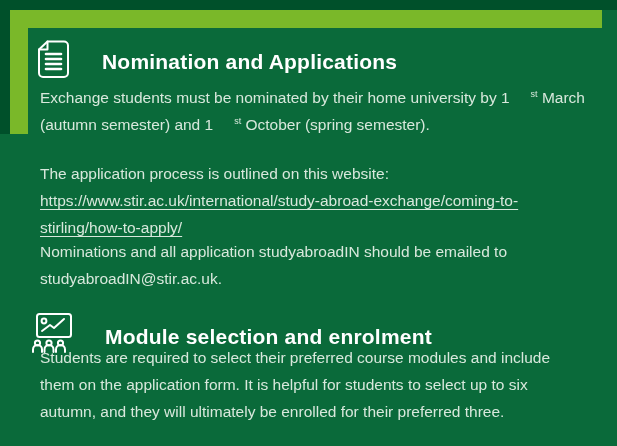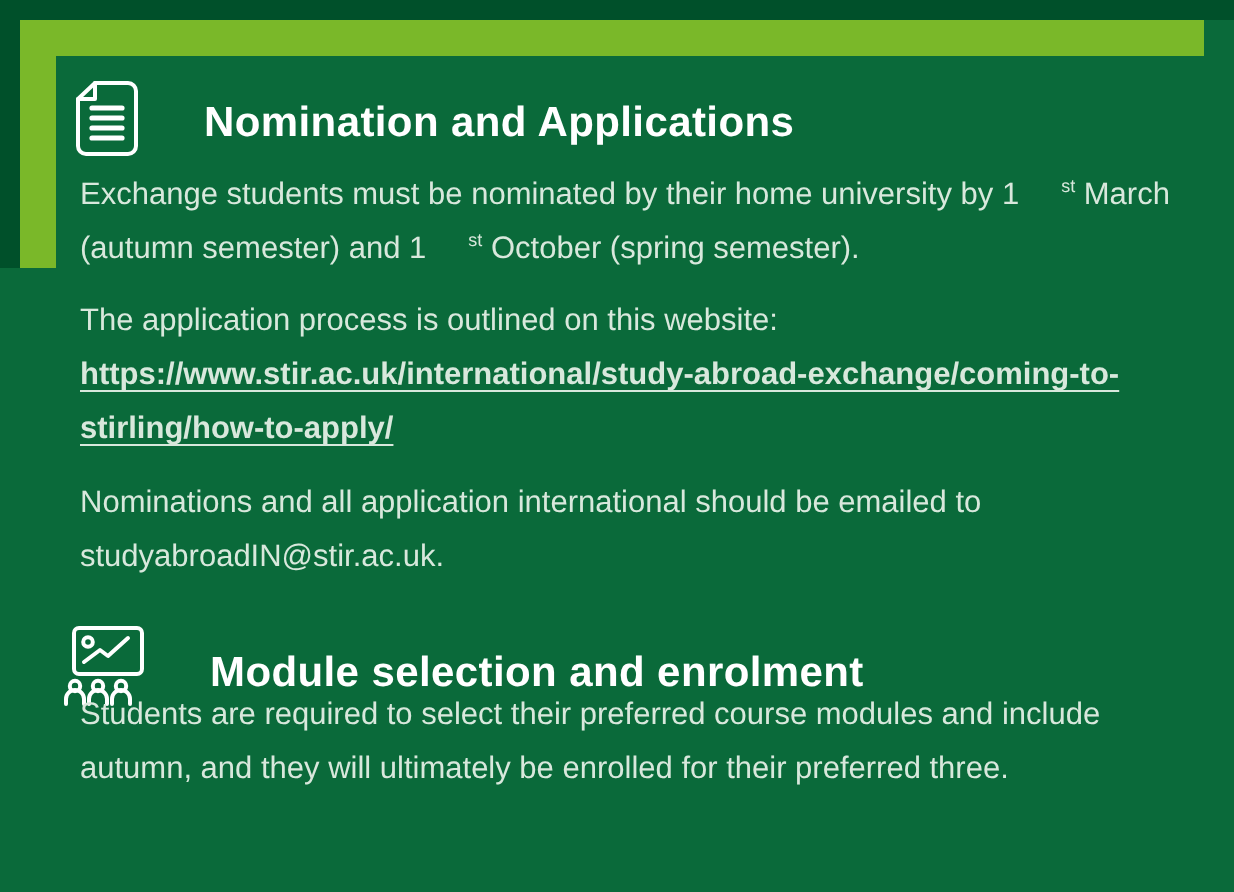--- a/index.html
+++ b/index.html
@@ -36,29 +36,29 @@
   #header-1{left:37px;top:40px;}
   #header-2{left:30px;top:312px;}
 
   .icon{display:block;color:var(--heading-color);}
 
   .body-block{
     position:absolute;left:40px;width:552px;
     font-size:15.5px;line-height:27px;color:var(--body-color);
   }
   #para-1{top:84px;}
-  #para-2{top:147px;}
+  #para-2{top:160px;}
   #para-3{top:238px;}
   #para-4{top:344px;}
 
   sup{font-size:9px;line-height:0;vertical-align:6px;padding-left:21px;}
 
   .link-line{
     display:block;color:var(--body-color);
-    text-decoration:underline;text-underline-offset:3px;cursor:pointer;font-weight:bold;
+    text-decoration:underline;text-underline-offset:3px;cursor:pointer;
   }
 </style>
 </head>
 <body>
 
 <div class="strip-top"></div>
 <div class="strip-left"></div>
 <div class="accent-h"></div>
 <div class="accent-v"></div>
 
@@ -81,21 +81,21 @@
   <div><span>(autumn semester) and 1</span><sup>st</sup><span> October (spring semester).</span></div>
 </div>
 
 <div id="para-2" class="body-block">
   <div>The application process is outlined on this website:</div>
   <a class="link-line">https://www.stir.ac.uk/international/study-abroad-exchange/coming-to-</a>
   <a class="link-line">stirling/how-to-apply/</a>
 </div>
 
 <div id="para-3" class="body-block">
-  <div>Nominations and all application international should be emailed to</div>
+  <div>Nominations and all application studyabroadIN should be emailed to</div>
   <div>studyabroadIN@stir.ac.uk.</div>
 </div>
 
 <div id="header-2" class="section-header">
   <span class="icon">
     <svg width="43" height="45" viewBox="0 0 43 45" fill="none" stroke="currentColor" stroke-width="2" stroke-linejoin="round" stroke-linecap="round">
       <rect x="7" y="2" width="34" height="23" rx="2.5"></rect>
       <circle cx="14" cy="9" r="2.4"></circle>
       <polyline points="12,19 20,13 24,16 34,7"></polyline>
       <circle cx="7.5" cy="31" r="2.6"></circle>
@@ -104,14 +104,15 @@
       <path d="M14.5 40 v-2.5 a4.5 4.5 0 0 1 9 0 V40"></path>
       <circle cx="30.5" cy="31" r="2.6"></circle>
       <path d="M26 40 v-2.5 a4.5 4.5 0 0 1 9 0 V40"></path>
     </svg>
   </span>
   <h2>Module selection and enrolment</h2>
 </div>
 
 <div id="para-4" class="body-block">
   <div>Students are required to select their preferred course modules and include</div>
+  <div>them on the application form. It is helpful for students to select up to six</div>
   <div>autumn, and they will ultimately be enrolled for their preferred three.</div>
 </div>
 
 </body></html>

